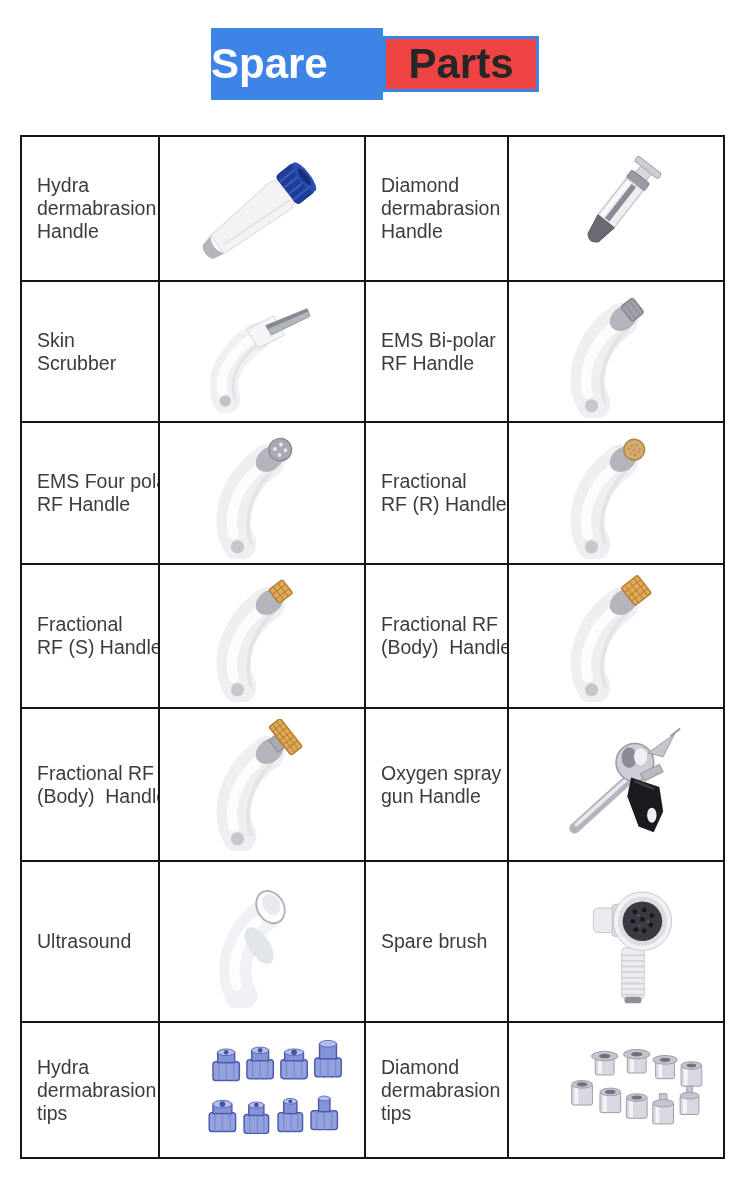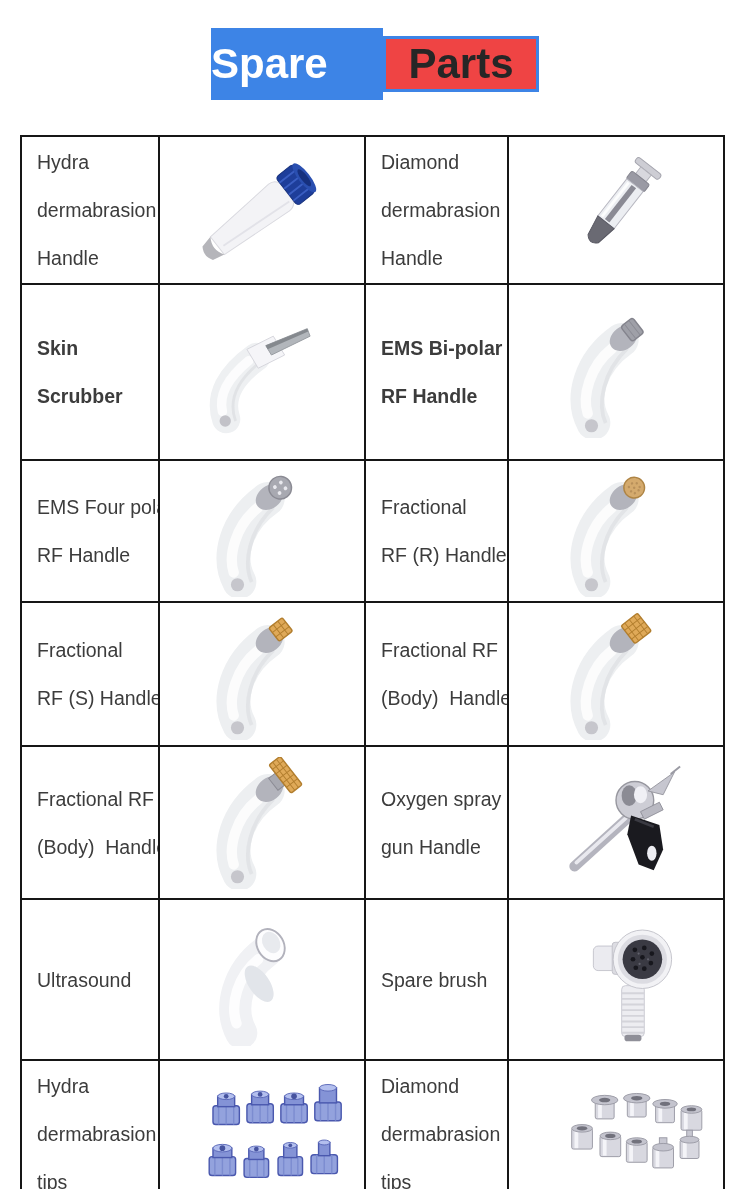--- a/index.html
+++ b/index.html
@@ -21,26 +21,26 @@
   }
   .hdr-white span{color:#262626;font-size:42px;font-weight:bold;}
   
   table.parts-table{
     border-collapse:collapse;table-layout:fixed;
     margin-left:20px;width:703px;
   }
   td{border:2px solid #161616;overflow:hidden;}
   col.c-lbl1{width:138px;} col.c-img1{width:206px;}
   col.c-lbl2{width:143px;} col.c-img2{width:216px;}
-  tr.r1{height:145px;} tr.r2{height:176px;font-weight:bold;} tr.r3{height:142px;}
+  tr.r1{height:145px;} tr.r2{height:141px;} tr.r3{height:142px;}
   tr.r4{height:144px;} tr.r5{height:153px;} tr.r6{height:161px;margin-top:8px;}
   tr.r7{height:131px;}
   td.label-cell{padding-left:15px;vertical-align:middle;background:#ffffff;}
   .label{
-    font-size:19.5px;line-height:48px;color:#3c3c3c;white-space:pre;
+    font-size:19.5px;line-height:23px;color:#3c3c3c;white-space:pre;
   }
   td.img-cell{text-align:center;vertical-align:middle;background:#ffffff;padding:1px;}
   svg.part{width:198px;height:132px;display:block;margin:0 auto;}
 </style>
 </head>
 <body>
 
 <svg width="0" height="0" style="position:absolute" aria-hidden="true">
   <defs>
     <g id="sym-body">

